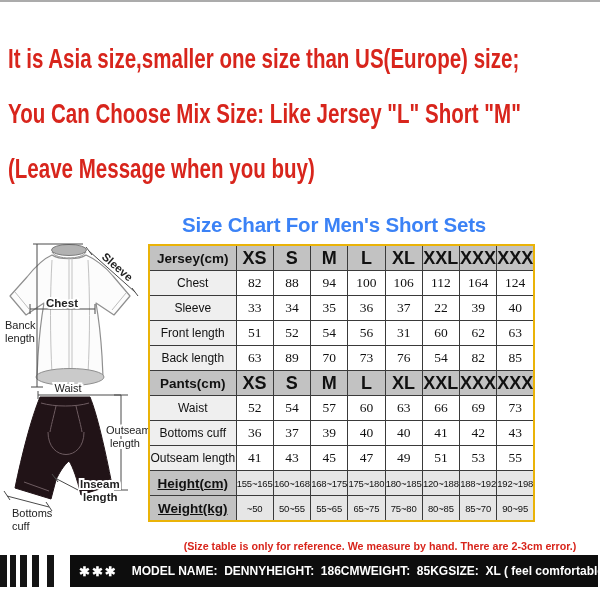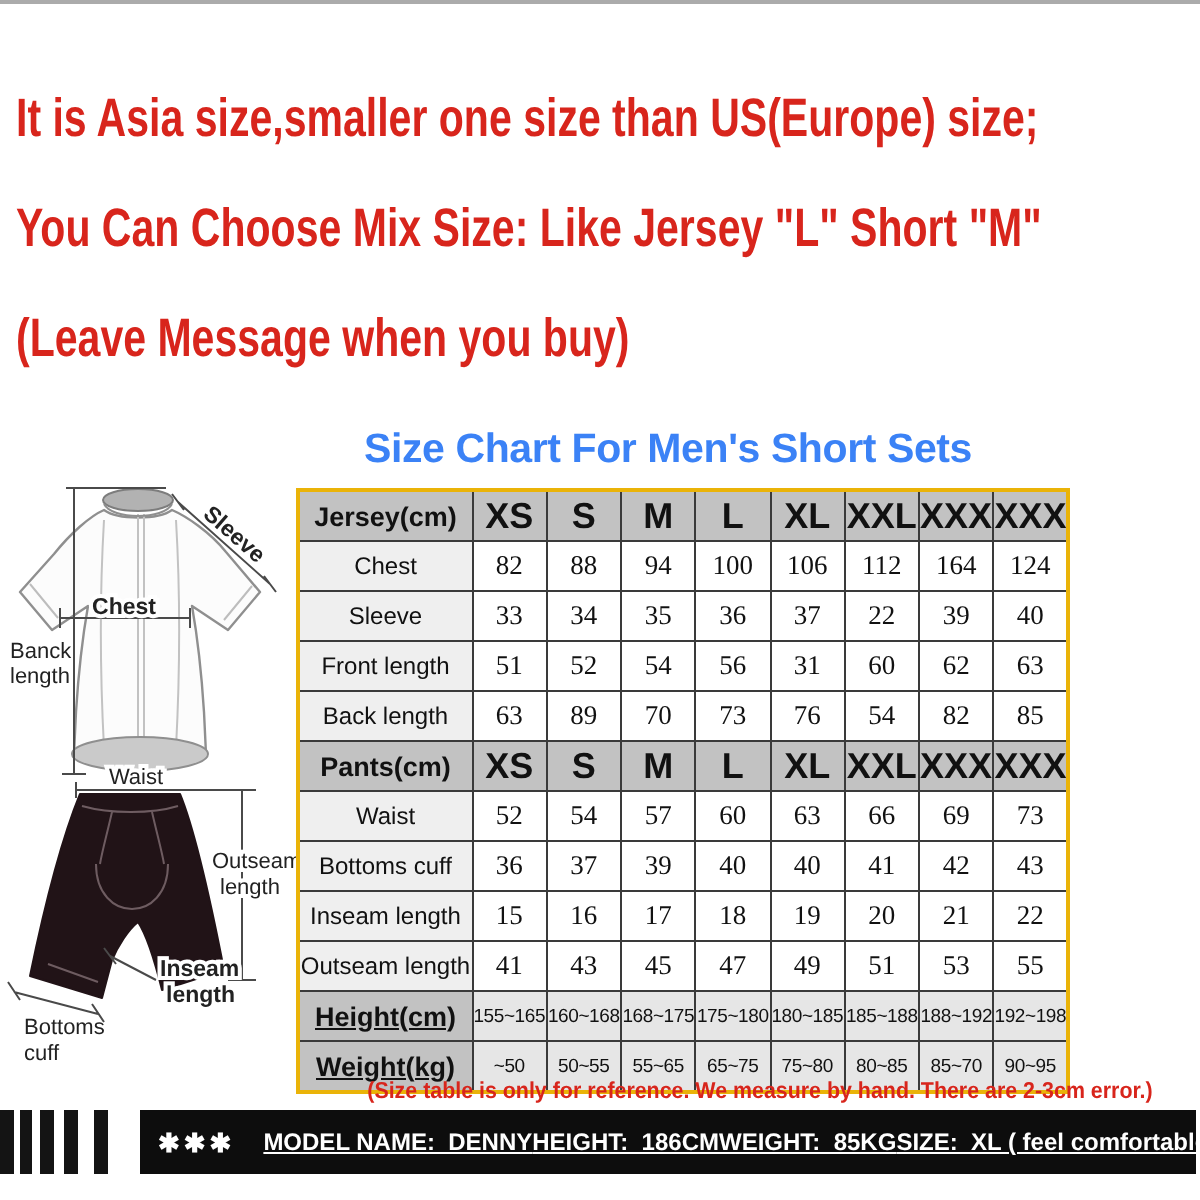--- a/index.html
+++ b/index.html
@@ -47,21 +47,21 @@
   .barcode{position:absolute;left:0;top:553px;width:60px;height:32px;}
   .barcode .bar{position:absolute;top:0;height:32px;background:#141414;}
   .bar.b1{left:0;width:7px;} .bar.b2{left:10px;width:6px;} .bar.b3{left:20px;width:7px;}
   .bar.b4{left:32px;width:7px;} .bar.b5{left:47px;width:7px;}
   .footer-bar{position:absolute;left:70px;top:553px;width:528px;height:32px;
         background:var(--bar-black);color:#fff;display:flex;align-items:center;
         justify-content:space-between;padding:0 9px;box-sizing:border-box;
         font-weight:bold;font-size:12px;}
   .footer-bar .stars{font-size:13px;letter-spacing:2px;}
   .footer-items{display:flex;flex:1;justify-content:space-between;margin-left:14px;}
-  .footer-item{white-space:pre;text-decoration:underline;}
+  .footer-item{white-space:pre;}
 </style>
 </head>
 <body>
 
 <div class="page">
 
   <div class="notice">
     <div>It is Asia size,smaller one size than US(Europe) size;</div>
     <div>You Can Choose Mix Size: Like Jersey "L" Short "M"</div>
     <div>(Leave Message when you buy)</div>
@@ -203,49 +203,38 @@
           <td>36</td>
           <td>37</td>
           <td>39</td>
           <td>40</td>
           <td>40</td>
           <td>41</td>
           <td>42</td>
           <td>43</td>
         </tr>
         <tr class="data">
-          <td class="label">Inseam length</td>
-          <td>15</td>
-          <td>16</td>
-          <td>17</td>
-          <td>18</td>
-          <td>19</td>
-          <td>20</td>
-          <td>21</td>
-          <td>22</td>
-        </tr>
-        <tr class="data">
           <td class="label">Outseam length</td>
           <td>41</td>
           <td>43</td>
           <td>45</td>
           <td>47</td>
           <td>49</td>
           <td>51</td>
           <td>53</td>
           <td>55</td>
         </tr>
         <tr class="info">
           <td class="label">Height(cm)</td>
           <td>155~165</td>
           <td>160~168</td>
           <td>168~175</td>
           <td>175~180</td>
           <td>180~185</td>
-          <td>185~188</td>
+          <td>120~188</td>
           <td>188~192</td>
           <td>192~198</td>
         </tr>
         <tr class="info">
           <td class="label">Weight(kg)</td>
           <td>~50</td>
           <td>50~55</td>
           <td>55~65</td>
           <td>65~75</td>
           <td>75~80</td>

